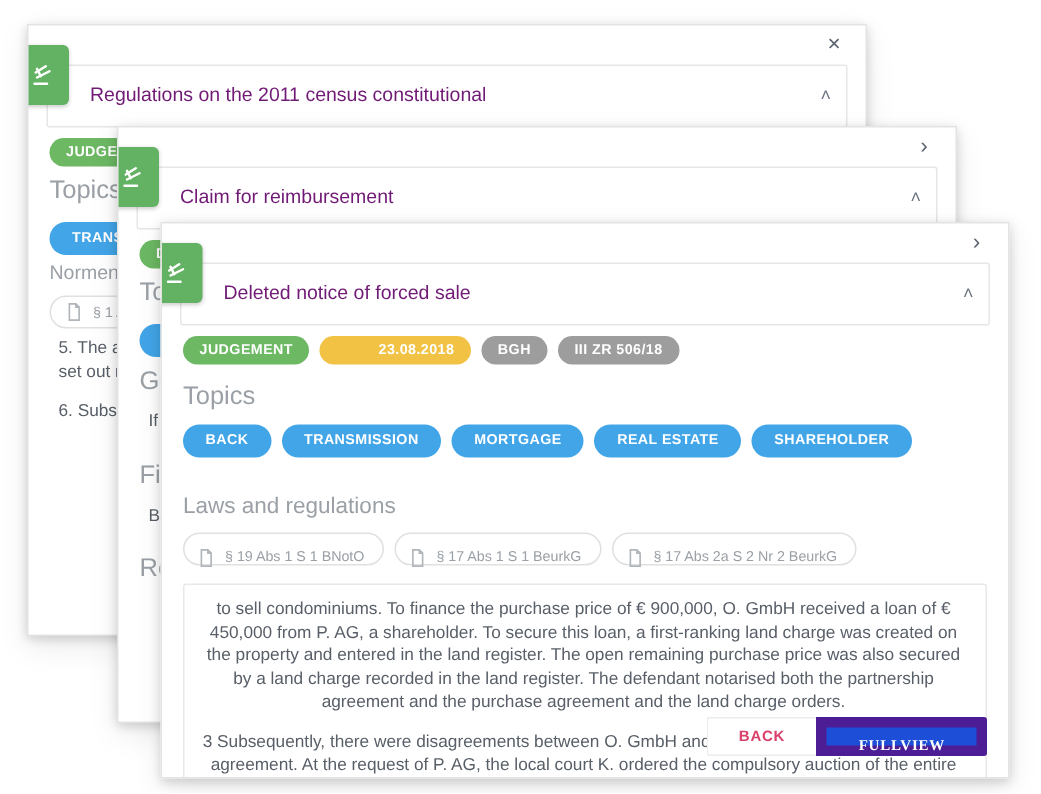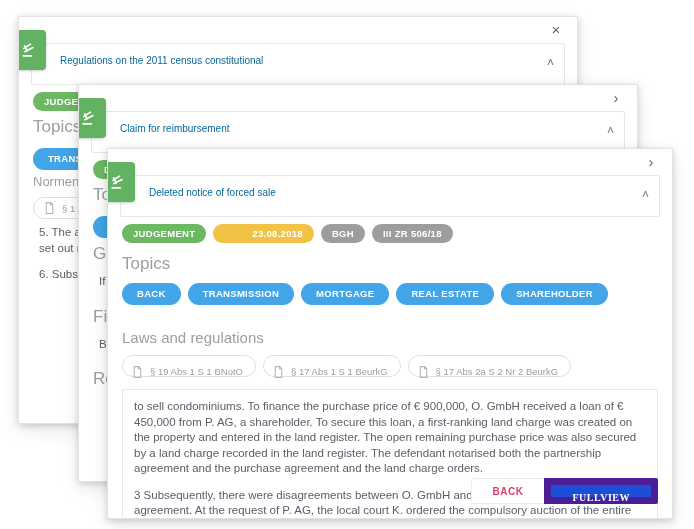--- a/index.html
+++ b/index.html
@@ -68,22 +68,22 @@
     display: flex;
     align-items: center;
     justify-content: center;
     box-shadow: 0 1px 3px rgba(0,0,0,0.2);
   }
   .gavel svg { display: block; }
   .hdr-title {
     position: absolute;
     left: 28px;
     top: 11px;
-    font-size: 10px;
-    color: #0369a1;
+    font-size: 13px;
+    color: #701a75;
     white-space: nowrap;
   }
   .collapse-chev {
     position: absolute;
     right: 10px;
     top: 13px;
     color: #6b7280;
     font-size: 12px;
     line-height: 12px;
     cursor: pointer;
@@ -160,20 +160,21 @@
     padding: 9px 13px 10px 11px;
     height: 136px;
     box-sizing: border-box;
     overflow: hidden;
   }
   .body-panel p {
     margin: 0 0 11px 0;
     font-size: 11.5px;
     line-height: 15.5px;
     color: #585f68;
+    text-align: center;
   }
 
   
   .footer {
     position: absolute;
     right: 14px;
     bottom: 14px;
     display: flex;
     text-align: right;
   }

